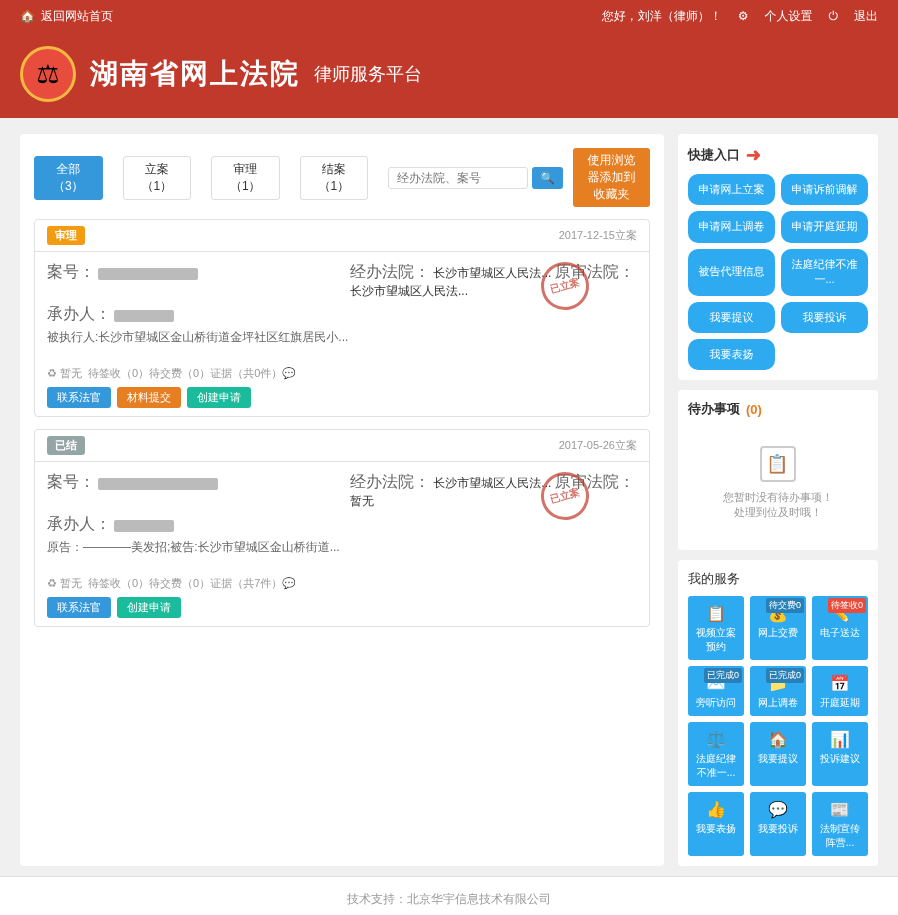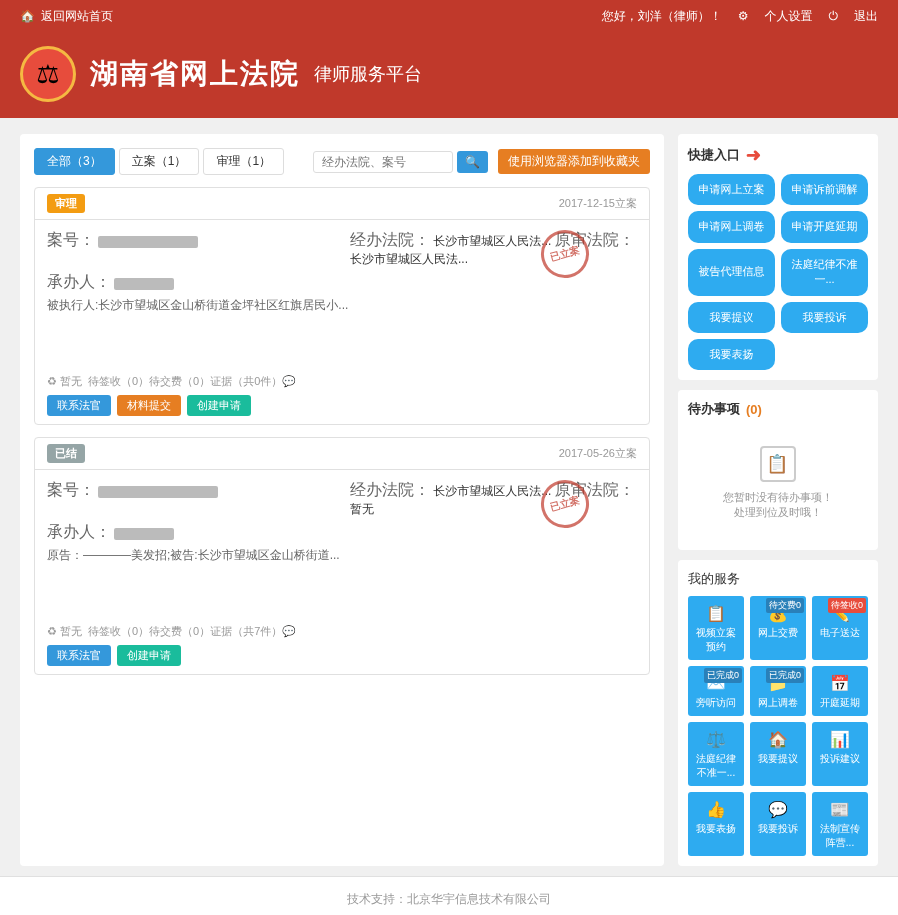--- a/index.html
+++ b/index.html
@@ -53,21 +53,21 @@
       background: #fff;
       border-radius: 4px;
       padding: 14px 14px 20px 14px;
       min-height: 580px;
     }
 
     
     .tabs-row {
       display: flex;
       align-items: center;
-      gap: 4px;
+      gap: 20px;
       margin-bottom: 12px;
     }
     .tab-btn {
       padding: 4px 12px;
       border: 1px solid #ddd;
       border-radius: 3px;
       background: #fff;
       cursor: pointer;
       font-size: 12px;
       color: #333;
@@ -175,21 +175,21 @@
       padding: 4px 12px 8px;
     }
     .case-status-row {
       display: flex;
       align-items: center;
       gap: 6px;
       margin-bottom: 6px;
       font-size: 11px;
       color: #e67e22;
     }
-    .case-status-row span { color: #999; margin-top: 40px; }
+    .case-status-row span { color: #999; }
     .case-actions {
       display: flex;
       gap: 6px;
     }
     .case-action-btn {
       padding: 3px 10px;
       border: none;
       border-radius: 3px;
       font-size: 11px;
       cursor: pointer;
@@ -359,20 +359,21 @@
 </div>
 
 <div class="main-wrap">
 
   <div class="left-panel">
 
     <div class="tabs-row">
       <button class="tab-btn active">全部（3）</button>
       <button class="tab-btn">立案（1）</button>
       <button class="tab-btn">审理（1）</button>
+      <button class="tab-btn">结案（1）</button>
       <div class="search-row">
         <input class="search-input" type="text" placeholder="经办法院、案号" style="">
         <button class="search-btn">🔍</button>
         <button class="add-favorite-btn">使用浏览器添加到收藏夹</button>
       </div>
     </div>
 
     <div class="case-card">
       <div class="case-header">
         <span class="case-tag">审理</span>

